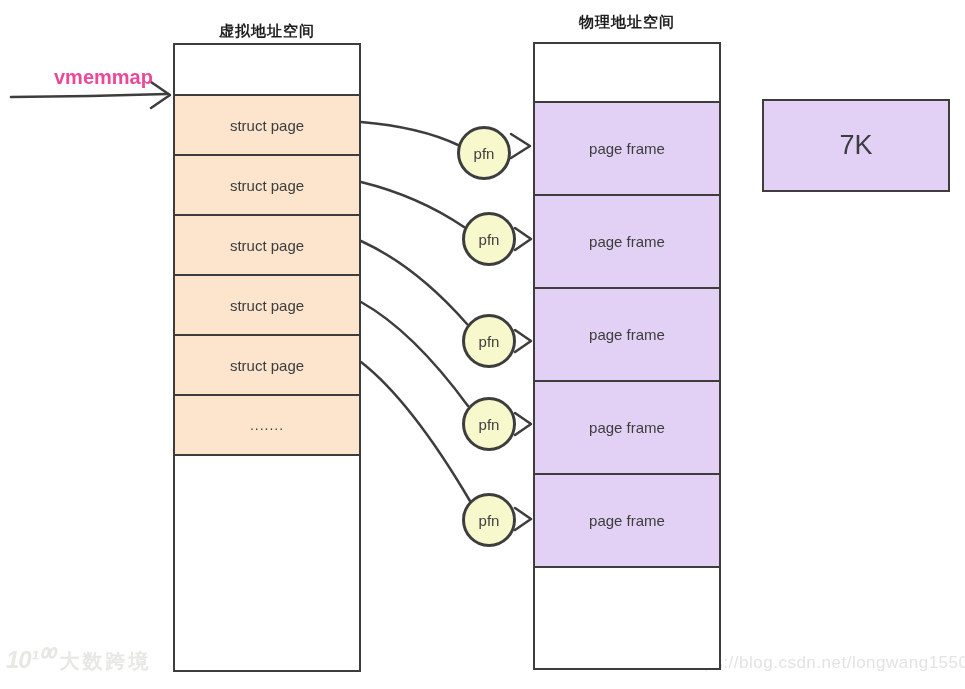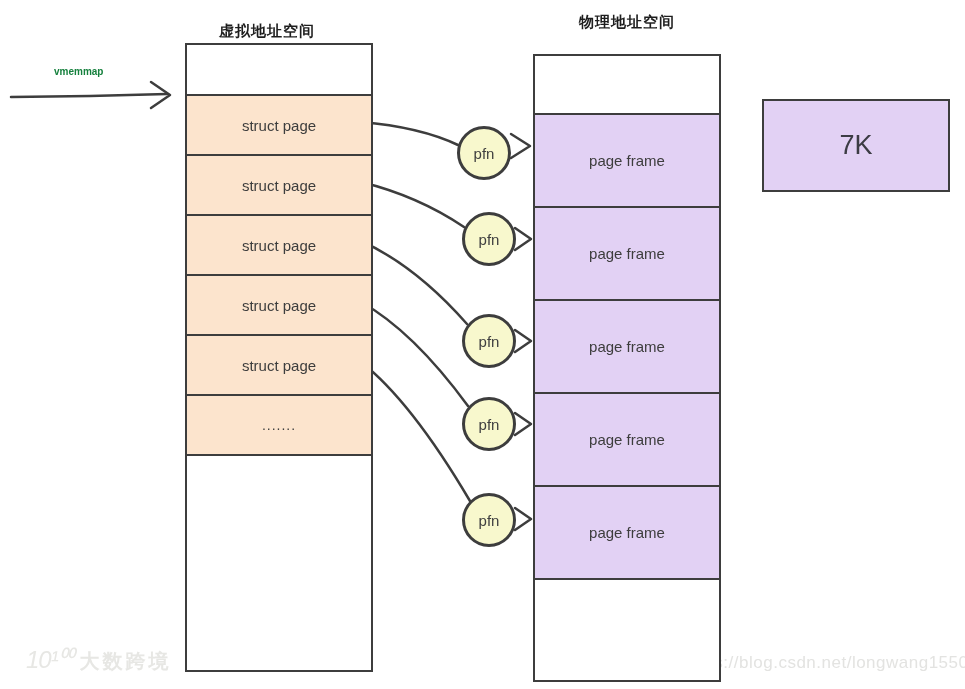--- a/index.html
+++ b/index.html
@@ -13,58 +13,58 @@
     position:absolute;text-align:center;font-size:15px;font-weight:bold;
     color:#1e1e1e;letter-spacing:1px;
   }
   .vtitle{left:173px;width:188px;top:22px;}
   .ptitle{left:533px;width:188px;top:13px;}
 
   .membox{
     position:absolute;border:2px solid #3d3d3d;box-sizing:border-box;
     display:flex;flex-direction:column;background:#ffffff;
   }
-  .vbox{left:173px;top:43px;width:188px;height:629px;margin-left:12px;}
-  .pbox{left:533px;top:42px;width:188px;height:628px;margin-top:12px;}
+  .vbox{left:173px;top:43px;width:188px;height:629px;}
+  .pbox{left:533px;top:42px;width:188px;height:628px;}
 
   .cell{
     box-sizing:border-box;display:flex;align-items:center;justify-content:center;
     font-size:15px;color:#3d3d3d;flex:0 0 auto;
   }
   .cell.sep{border-top:2px solid #3d3d3d;}
   .cell.last{flex:1 1 auto;}
   .peach{background:#fce4cd;}
   .purple{background:#e2d1f4;}
   .h49{height:49px;}  .h60{height:60px;}
   .h57{height:57px;}  .h93{height:93px;}
   .dots{font-size:14px;letter-spacing:1px;color:#3d3d3d;}
 
   .vmemmap-label{
-    position:absolute;left:54px;top:66px;font-size:10px;font-weight:bold;color:#15803d;
+    position:absolute;left:54px;top:66px;font-size:20px;font-weight:bold;color:#ec4899;
   }
 
   .pfn{
     position:absolute;width:54px;height:54px;border-radius:50%;
     background:#f8f8cd;border:3px solid #3d3d3d;box-sizing:border-box;
     display:flex;align-items:center;justify-content:center;
     font-size:15px;color:#404040;
   }
 
   .k4box{
     position:absolute;left:762px;top:99px;width:188px;height:93px;
     background:#e2d1f4;border:2px solid #3d3d3d;box-sizing:border-box;
     display:flex;align-items:center;justify-content:center;
     font-size:27px;color:#3c3c44;
   }
 
   .wm-left{
     position:absolute;left:6px;top:642px;display:flex;align-items:baseline;gap:7px;
     color:#e7e7e4;user-select:none;white-space:nowrap;
   }
-  .wm-logo{font-size:24px;font-weight:normal;font-style:italic;letter-spacing:-1px;margin-left:20px;}
+  .wm-logo{font-size:24px;font-weight:bold;font-style:italic;letter-spacing:-1px;}
   .wm-brand{font-size:20px;font-weight:bold;letter-spacing:3px;text-align:right;}
   .wm-right{
     position:absolute;left:684px;top:653px;font-size:17px;color:#e3e3e1;
     letter-spacing:0.5px;user-select:none;white-space:nowrap;
   }
 </style>
 </head>
 <body>
 
 <div class="canvas">

